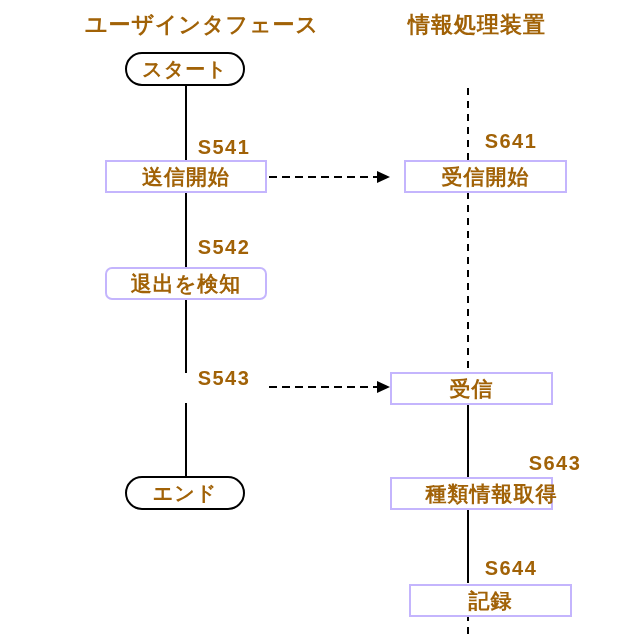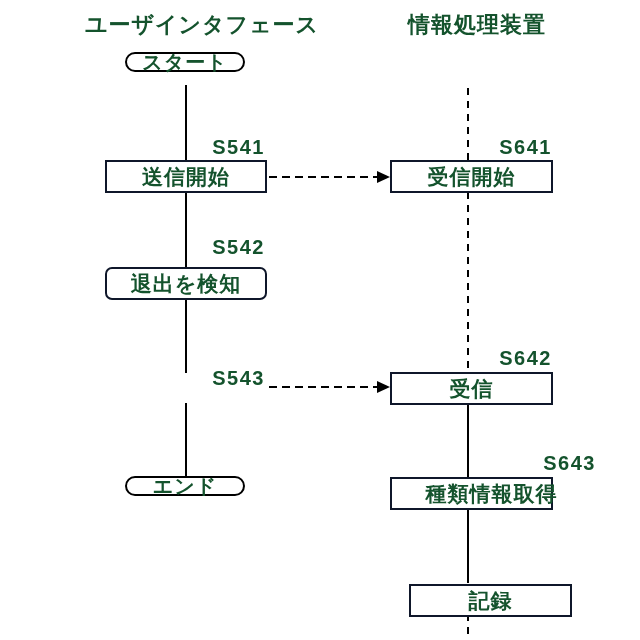--- a/index.html
+++ b/index.html
@@ -1,41 +1,41 @@
 <!DOCTYPE html>
 <html><head>
 <meta charset="utf-8">
 <style>
   html,body { margin:0; padding:0; background:#ffffff; }
   .canvas {
     position:relative; width:640px; height:640px; background:#ffffff;
-    font-family:"Liberation Sans","DejaVu Sans",sans-serif; color:#14532d;
+    font-family:"Liberation Sans","DejaVu Sans",sans-serif; color:#a16207;
     overflow:hidden;
   }
   .wires { position:absolute; left:0; top:0; width:640px; height:640px; }
   .col-header {
     position:absolute; font-size:22px; font-weight:bold; letter-spacing:1px;
     white-space:nowrap;
   }
   .terminal {
-    position:absolute; left:125px; width:120px; height:20px;
+    position:absolute; left:125px; width:120px; height:34px;
     border:2px solid #000; border-radius:17px; background:#fff;
     display:flex; align-items:center; justify-content:center;
     font-size:20px; font-weight:bold; box-sizing:border-box; letter-spacing:1px;
   }
   .pbox {
-    position:absolute; border:2px solid #0f172a; background:#fff;
+    position:absolute; border:2px solid #c4b5fd; background:#fff;
     display:flex; align-items:center; justify-content:center;
     font-size:21px; font-weight:bold; box-sizing:border-box; letter-spacing:1px;
     white-space:nowrap;
   }
   .pbox.lcol { left:105px; width:162px; height:33px; }
   .pbox.rcol { left:390px; width:163px; height:33px; }
   .step-id {
-    position:absolute; width:82px; text-align:right; font-size:20px;
+    position:absolute; width:82px; text-align:center; font-size:20px;
     font-weight:600; letter-spacing:1.5px; white-space:nowrap;
   }
   .step-id.l { left:183px; }
   .step-id.r { left:470px; }
 </style>
 </head>
 <body>
 
 <div class="canvas">
 
@@ -61,26 +61,26 @@
   <div class="col-header" style="left:85px; top:10px;">ユーザインタフェース</div>
   <div class="col-header" style="left:408px; top:10px;">情報処理装置</div>
 
   <div class="terminal" style="top:52px;">スタート</div>
 
   <div class="pbox lcol" style="top:160px;">送信開始</div>
   <div class="pbox lcol" style="top:267px;border-radius:7px;">退出を検知</div>
 
   <div class="terminal" style="top:476px;">エンド</div>
 
-  <div class="pbox rcol" style="top:160px;">受信開始</div>
+  <div class="pbox rcol" style="top:160px;margin-left:14px;">受信開始</div>
   <div class="pbox rcol" style="top:372px;">受信</div>
   <div class="pbox rcol" style="top:477px;padding-left:40px;">種類情報取得</div>
   <div class="pbox rcol" style="top:584px;margin-left:19px;">記録</div>
 
   <div class="step-id l" style="top:136px;">S541</div>
   <div class="step-id l" style="top:236px;">S542</div>
   <div class="step-id l" style="top:347px;margin-top:20px;">S543</div>
 
-  <div class="step-id r" style="top:136px;">S641</div>
-  <div class="step-id r" style="top:347px;">S642</div>
+  <div class="step-id r" style="top:130px;">S641</div>
   <div class="step-id r" style="top:452px;padding-left:44px;">S643</div>
+  <div class="step-id r" style="top:557px;">S644</div>
 
 </div>
 
 </body></html>

